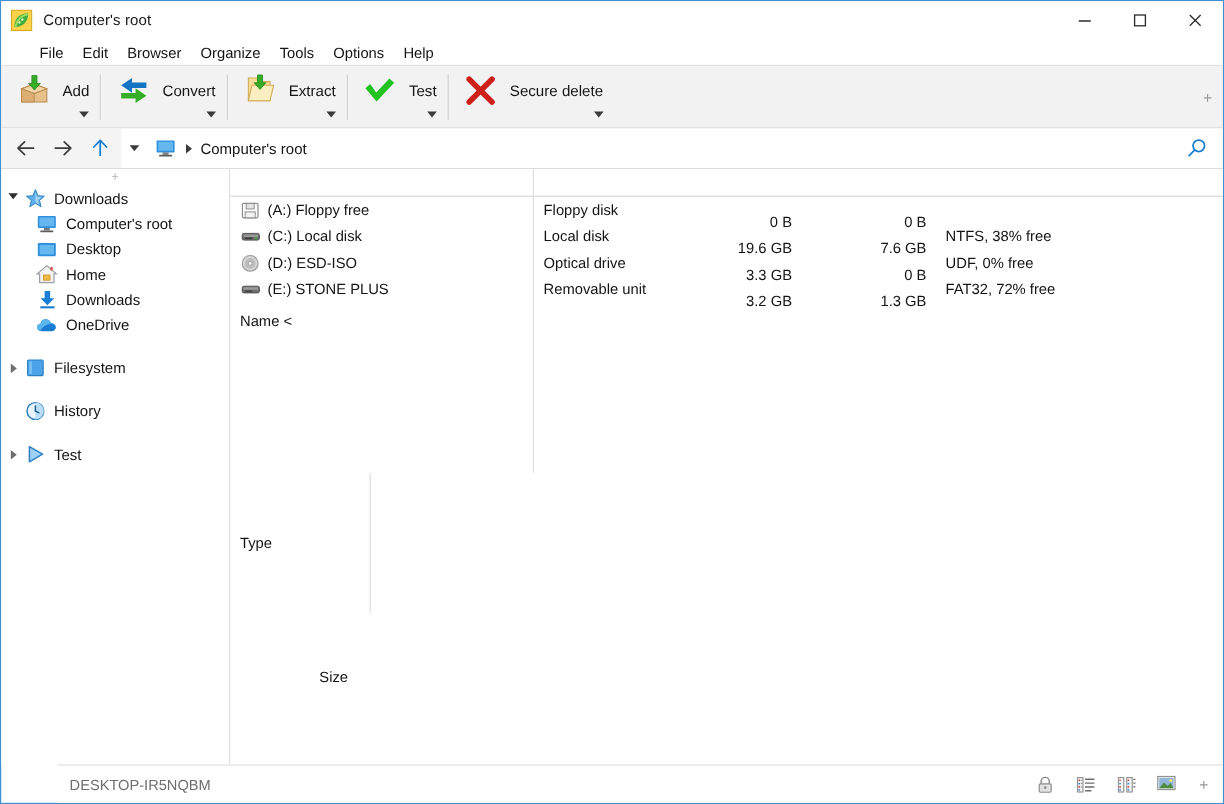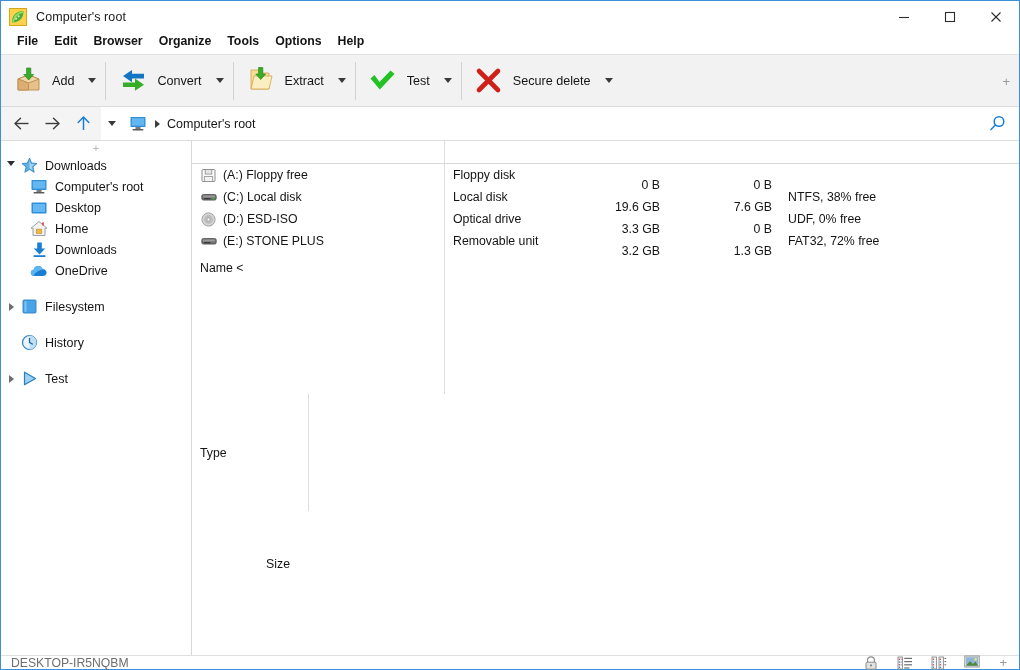--- a/index.html
+++ b/index.html
@@ -47,49 +47,49 @@
   .winbtn {
     width: 46px; height: 31px;
     display: flex; align-items: center; justify-content: center;
     color: #2b2b2b;
   }
 
   
   .menubar {
     height: 23px;
     display: flex;
-    align-items: flex-start;
-    padding-left: 8px;
+    align-items: flex-end;
+    padding-left: 24px;
     background: #ffffff;
     flex: 0 0 auto;
     border-bottom: 1px solid #e3e3e3;
-    font-weight: bold;
   }
   .menu-item {
     font-size: 12.3px;
     color: #141414;
     padding: 2px 8px 3px 8px;
     white-space: nowrap;
   }
 
   
   .toolbar {
     height: 52px;
     background: #f2f2f2;
     display: flex;
     align-items: center;
     flex: 0 0 auto;
     border-bottom: 1px solid #dcdcdc;
     position: relative;
   }
   .tb-group {
     display: flex;
-    align-items: center;
+    align-items: flex-end;
     height: 52px;
-    padding: 16px 2px;
+    padding: 6px 2px;
+    flex-direction: column;
   }
   .tb-btn {
     display: flex;
     align-items: center;
     height: 44px;
     padding: 0 7px 0 10px;
     cursor: default;
   }
   .tb-ico {
     width: 30px; height: 30px;
@@ -290,27 +290,29 @@
   
   .col-name { width: 253px; flex: 0 0 253px; }
   .col-type { width: 117px; flex: 0 0 117px; }
   .col-size { width: 106px; flex: 0 0 106px; }
   .col-free { width: 112px; flex: 0 0 112px; }
   .col-fs   { width: 149px; flex: 0 0 149px; }
   .col-rest { flex: 1 1 auto; }
 
   
   .statusbar {
-    height: 14px;
+    height: 32px;
     flex: 0 0 auto;
     background: #ffffff;
     border-top: 1px solid #e0e0e0;
     display: flex;
+    align-items: center;
     padding: 0 6px 0 10px;
     position: relative;
+    margin-left: 47px;
   }
   .status-text {
     font-size: 12.2px;
     color: #6e6e6e;
   }
   .status-icons {
     margin-left: auto;
     display: flex;
     align-items: center;
     gap: 14px;

